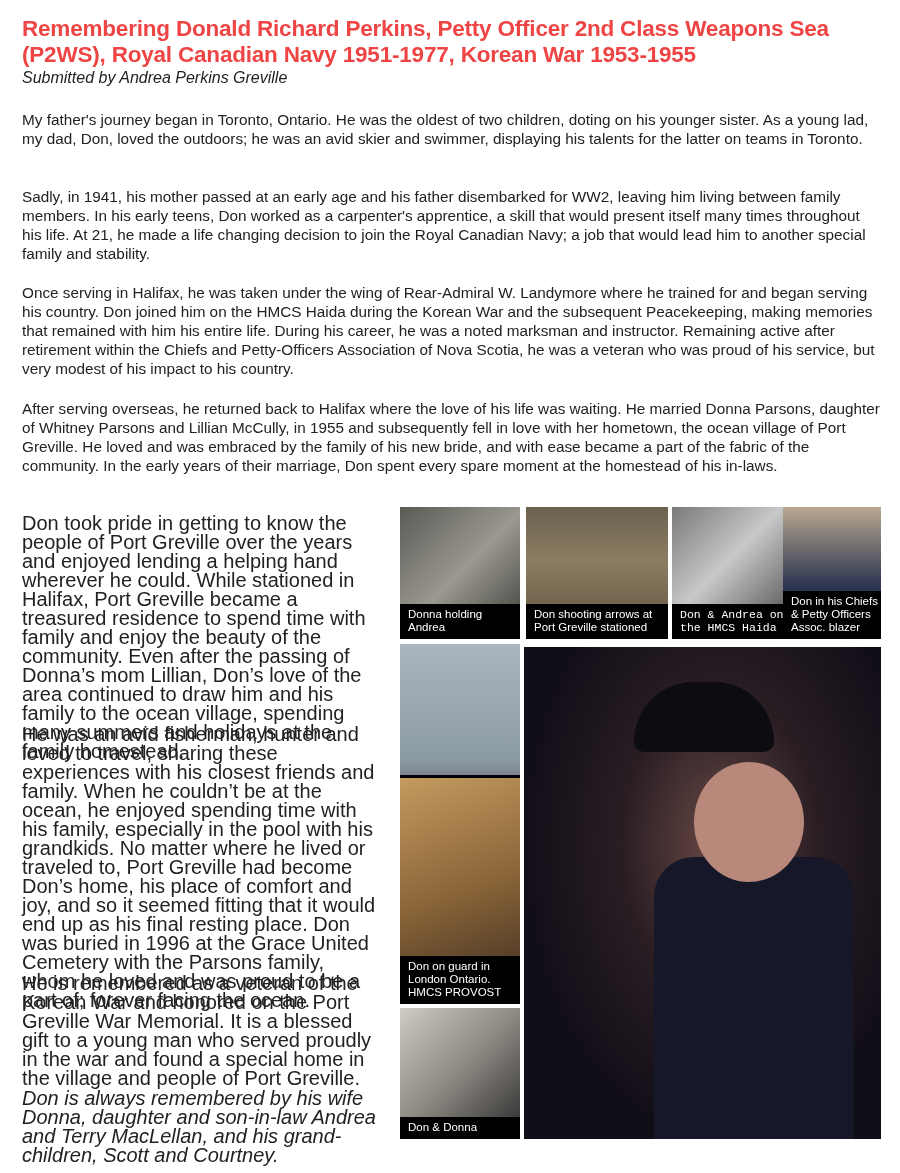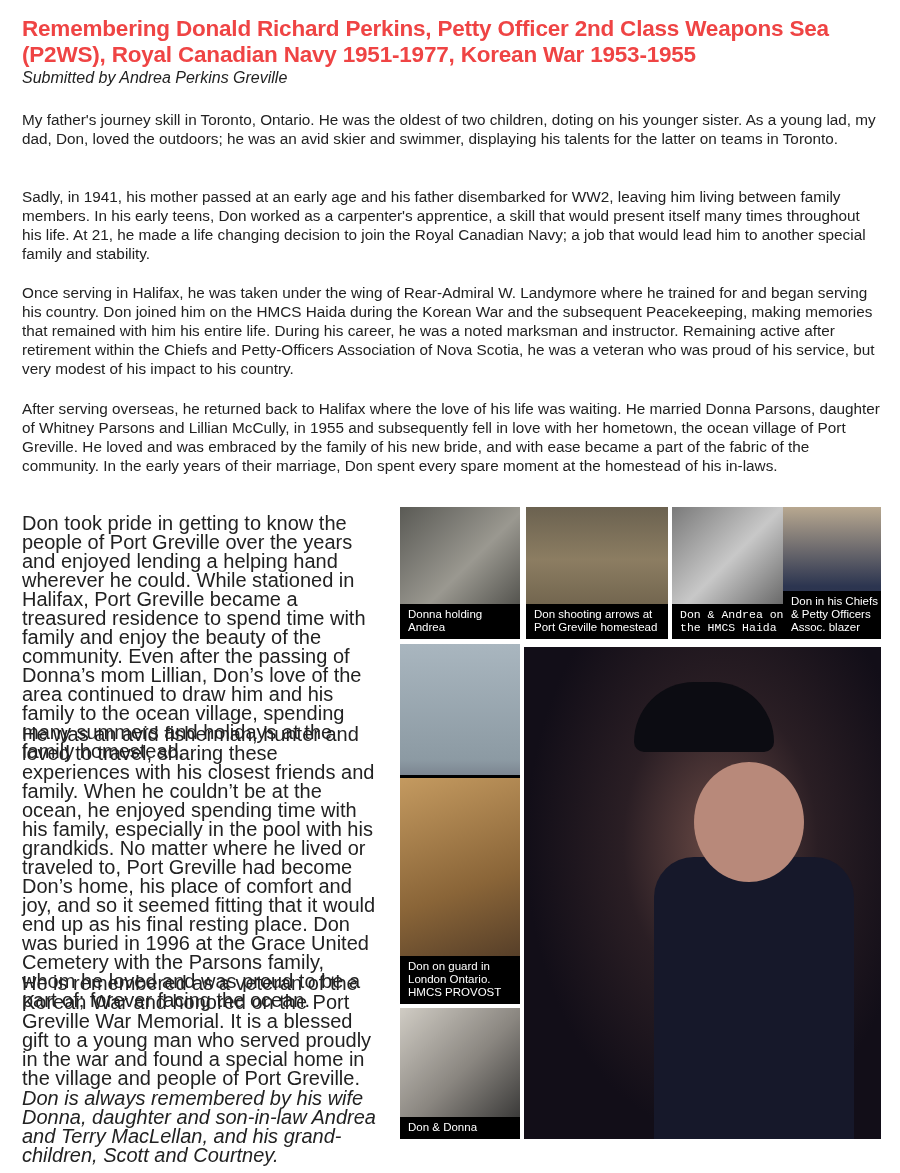--- a/index.html
+++ b/index.html
@@ -10,35 +10,35 @@
   .pl{position:absolute;left:22px;width:360px;font-size:20px;line-height:19px;color:#222;}
   .photo{position:absolute;background:#444;overflow:hidden;}
   .cap{position:absolute;left:0;right:0;bottom:0;background:#000;color:#fff;font-size:11.5px;line-height:13px;padding:4px 0 5px 8px;}
 </style>
 </head>
 <body>
 
 <div class="title">Remembering Donald Richard Perkins, Petty Officer 2nd Class Weapons Sea (P2WS), Royal Canadian Navy 1951-1977, Korean War 1953-1955</div>
 <div class="byline">Submitted by Andrea Perkins Greville</div>
 
-<div class="p" style="top:110px">My father's journey skill in Toronto, Ontario. He was the oldest of two children, doting on his younger sister. As a young lad, my dad, Don, loved the outdoors; he was an avid skier and swimmer, displaying his talents for the latter on teams in Toronto.</div>
+<div class="p" style="top:110px">My father's journey began in Toronto, Ontario. He was the oldest of two children, doting on his younger sister. As a young lad, my dad, Don, loved the outdoors; he was an avid skier and swimmer, displaying his talents for the latter on teams in Toronto.</div>
 <div class="p" style="top:187px">Sadly, in 1941, his mother passed at an early age and his father disembarked for WW2, leaving him living between family members. In his early teens, Don worked as a carpenter's apprentice, a skill that would present itself many times throughout his life. At 21, he made a life changing decision to join the Royal Canadian Navy; a job that would lead him to another special family and stability.</div>
 <div class="p" style="top:283px">Once serving in Halifax, he was taken under the wing of Rear-Admiral W. Landymore where he trained for and began serving his country. Don joined him on the HMCS Haida during the Korean War and the subsequent Peacekeeping, making memories that remained with him his entire life. During his career, he was a noted marksman and instructor. Remaining active after retirement within the Chiefs and Petty-Officers Association of Nova Scotia, he was a veteran who was proud of his service, but very modest of his impact to his country.</div>
 <div class="p" style="top:399px">After serving overseas, he returned back to Halifax where the love of his life was waiting. He married Donna Parsons, daughter of Whitney Parsons and Lillian McCully, in 1955 and subsequently fell in love with her hometown, the ocean village of Port Greville. He loved and was embraced by the family of his new bride, and with ease became a part of the fabric of the community. In the early years of their marriage, Don spent every spare moment at the homestead of his in-laws.</div>
 
 <div class="pl" style="top:514px">Don took pride in getting to know the people of Port Greville over the years and enjoyed lending a helping hand wherever he could. While stationed in Halifax, Port Greville became a treasured residence to spend time with family and enjoy the beauty of the community. Even after the passing of Donna’s mom Lillian, Don’s love of the area continued to draw him and his family to the ocean village, spending many summers and holidays at the family homestead.</div>
 <div class="pl" style="top:725px">He was an avid fisherman, hunter and loved to travel, sharing these experiences with his closest friends and family. When he couldn’t be at the ocean, he enjoyed spending time with his family, especially in the pool with his grandkids. No matter where he lived or traveled to, Port Greville had become Don’s home, his place of comfort and joy, and so it seemed fitting that it would end up as his final resting place. Don was buried in 1996 at the Grace United Cemetery with the Parsons family, whom he loved and was proud to be a part of; forever facing the ocean.</div>
 <div class="pl" style="top:974px">He is remembered as a veteran of the Korean War and honored on the Port Greville War Memorial. It is a blessed gift to a young man who served proudly in the war and found a special home in the village and people of Port Greville.</div>
 <div class="pl" style="top:1089px;font-style:italic">Don is always remembered by his wife Donna, daughter and son-in-law Andrea and Terry MacLellan, and his grand-children, Scott and Courtney.</div>
 
 <div class="photo" style="left:400px;top:507px;width:120px;height:132px;background:linear-gradient(135deg,#5a5a55,#9a9890 50%,#3a3a36);">
   <div class="cap">Donna holding Andrea</div>
 </div>
 <div class="photo" style="left:526px;top:507px;width:142px;height:132px;background:linear-gradient(180deg,#6b6250,#8c7d62 40%,#5f5440);">
-  <div class="cap">Don shooting arrows at Port Greville homestead</div>
+  <div class="cap">Don shooting arrows at Port Greville stationed</div>
 </div>
 <div class="photo" style="left:672px;top:507px;width:114px;height:132px;background:linear-gradient(135deg,#7a7a7a,#c8c8c8 45%,#444);font-family:Liberation Mono, monospace;">
   <div class="cap">Don &amp; Andrea on the HMCS Haida</div>
 </div>
 <div class="photo" style="left:783px;top:507px;width:98px;height:132px;background:linear-gradient(180deg,#b8a890,#2c3550 60%,#2a2f45);">
   <div class="cap">Don in his Chiefs &amp; Petty Officers Assoc. blazer</div>
 </div>
 
 <div class="photo" style="left:400px;top:644px;width:120px;height:166px;background:linear-gradient(180deg,#a9b6bf,#8c9aa3 70%,#556);">
   <div class="cap">Don’s swan dive off a destroyer</div>

